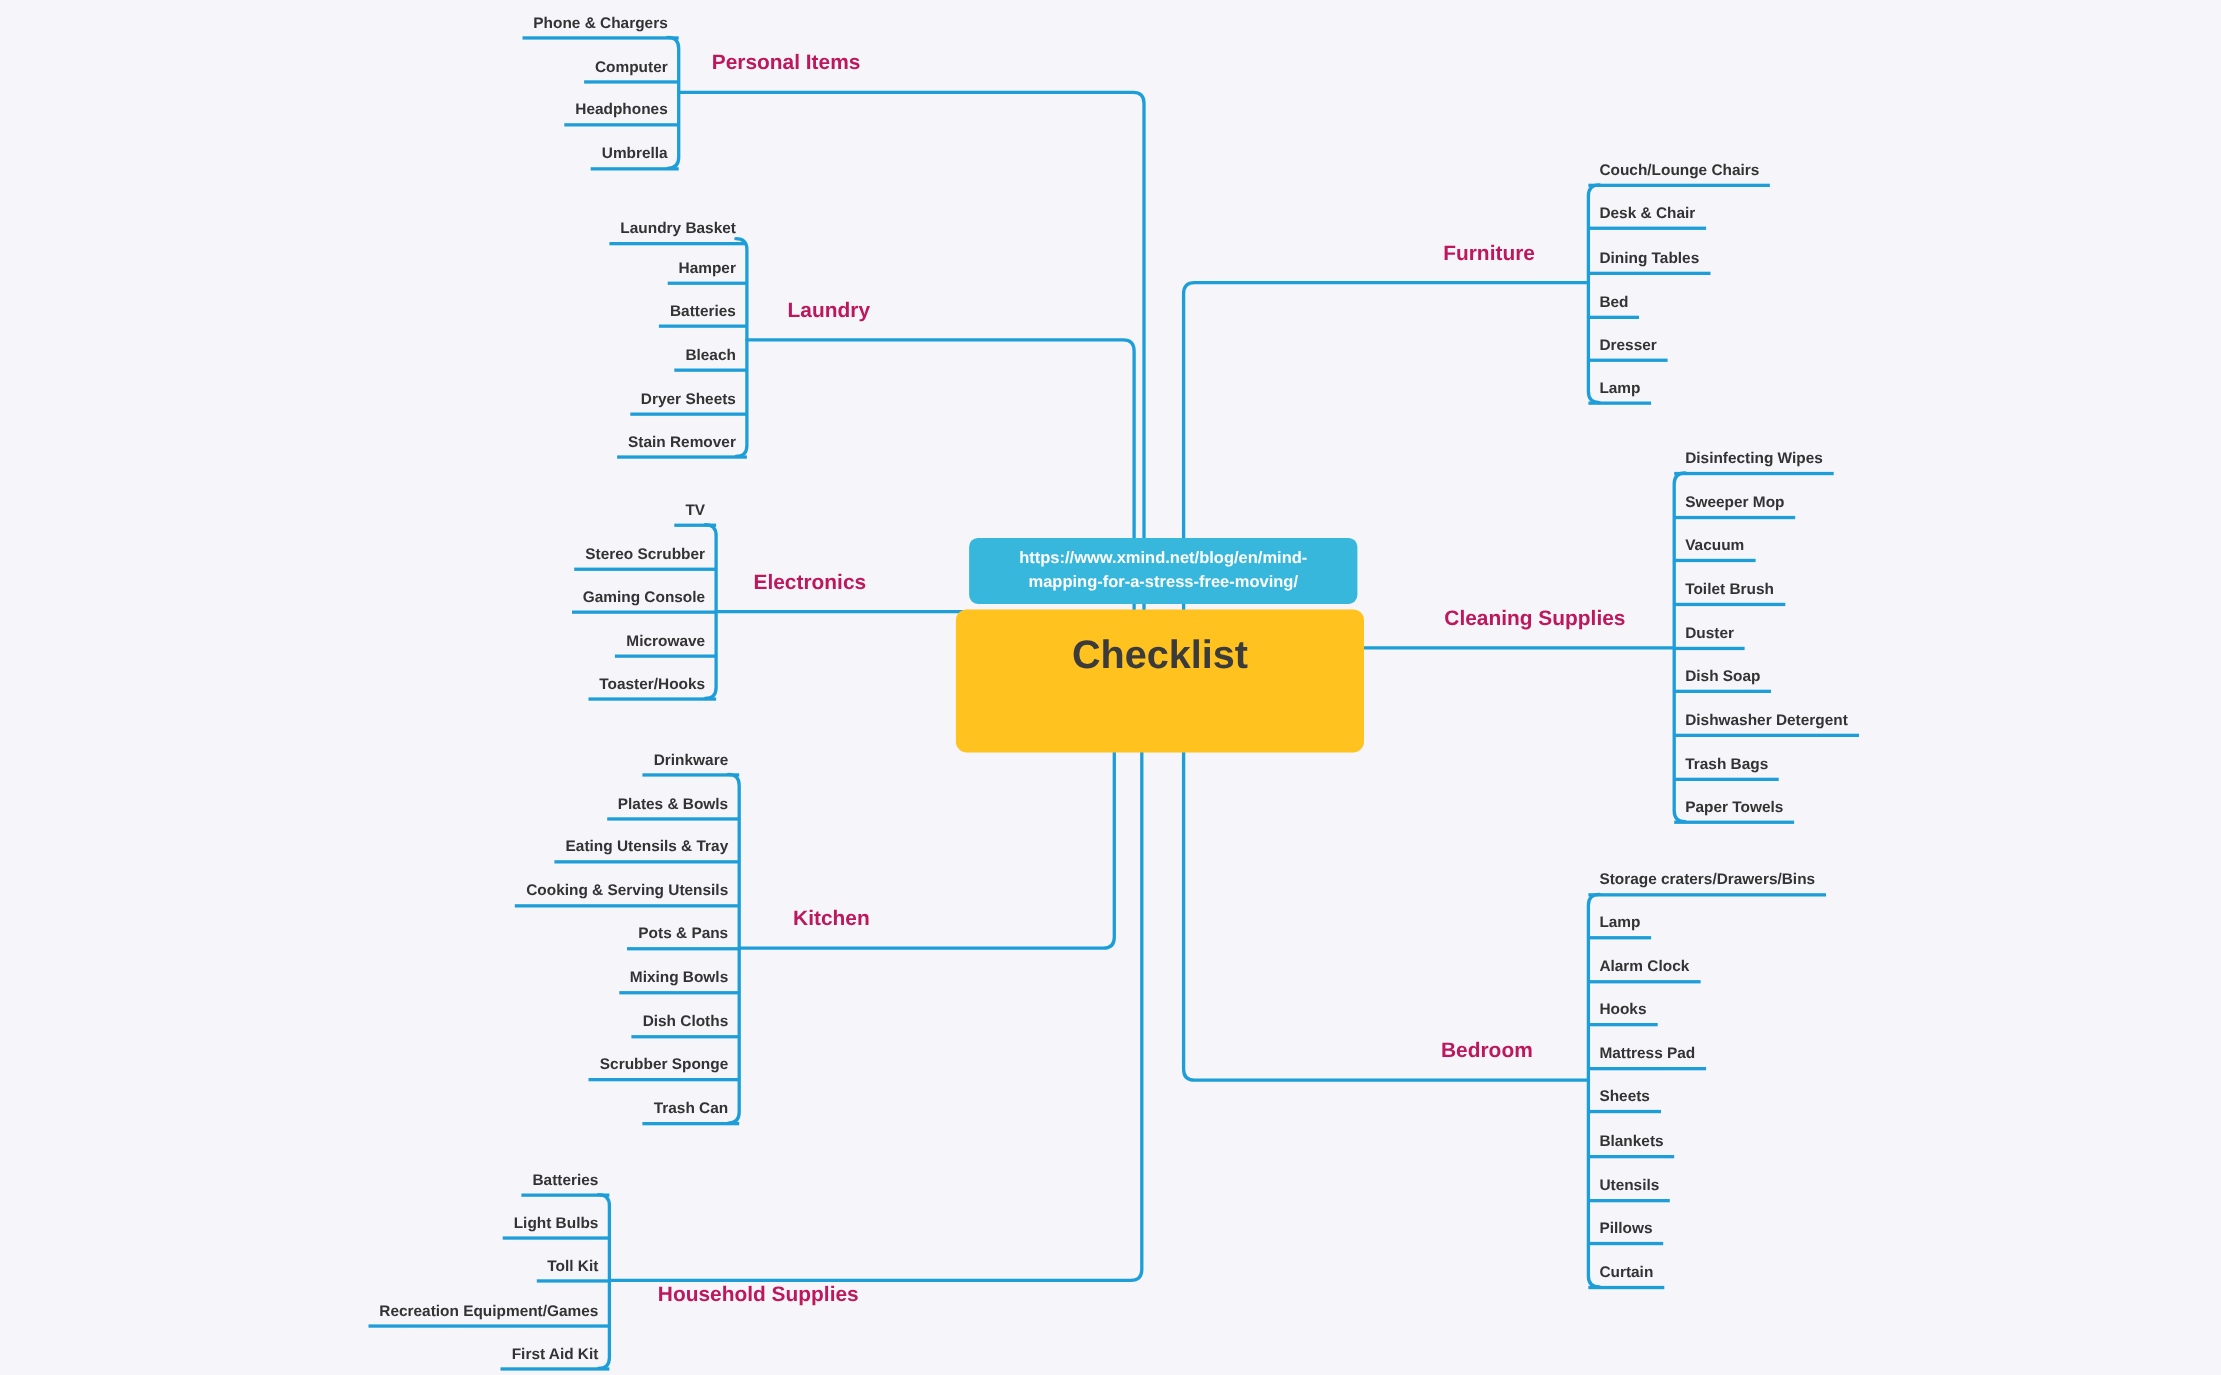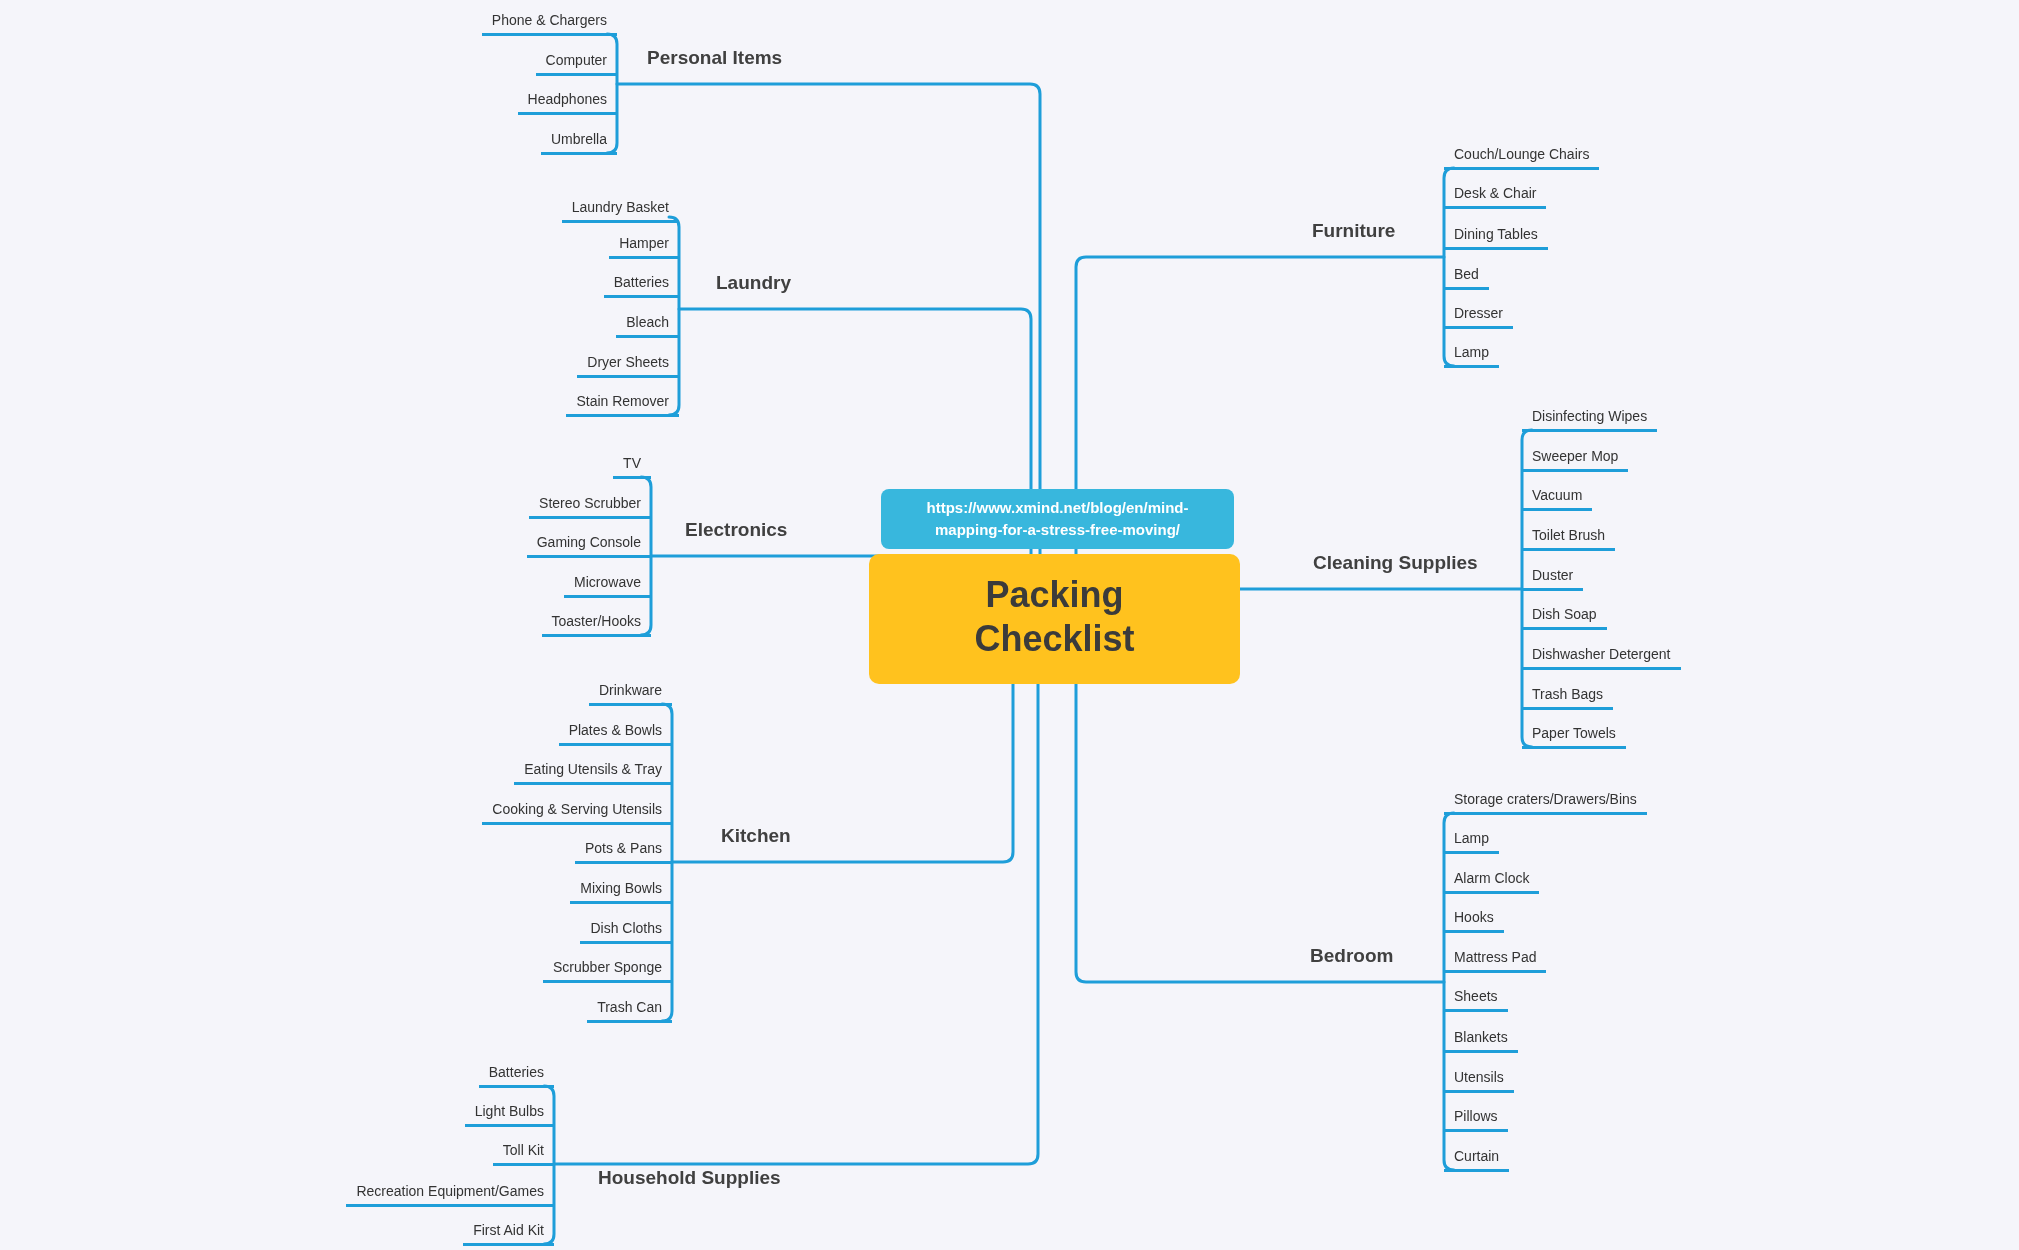--- a/index.html
+++ b/index.html
@@ -22,34 +22,34 @@
   }
   svg.edges path{
     fill:none;
     stroke:#1E9ED9;
     stroke-width:3;
     stroke-linecap:round;
   }
   .leaf{
     position:absolute;
     font-size:14px;
-    font-weight:400;
+    font-weight:700;
     color:#333333;
     line-height:17px;
     padding:0 10px 4px 10px;
     border-bottom:3px solid #1E9ED9;
     white-space:nowrap;
   }
   .leaf.left{ text-align:right; }
   .leaf.right{ text-align:left; }
   .branch-label{
     position:absolute;
     font-size:19px;
     font-weight:700;
-    color:#404040;
+    color:#be185d;
     line-height:24px;
     white-space:nowrap;
   }
   .url-box{
     position:absolute;
     left:881px; top:489px;
     width:353px; height:60px;
     background:#38B7DD;
     border-radius:8px;
     color:#FFFFFF;
@@ -171,17 +171,16 @@
   <div class="leaf right" style="left:1444px;top:949px">Mattress Pad</div>
   <div class="leaf right" style="left:1444px;top:988px">Sheets</div>
   <div class="leaf right" style="left:1444px;top:1029px">Blankets</div>
   <div class="leaf right" style="left:1444px;top:1069px">Utensils</div>
   <div class="leaf right" style="left:1444px;top:1108px">Pillows</div>
   <div class="leaf right" style="left:1444px;top:1148px">Curtain</div>
 
   <div class="url-box">https://www.xmind.net/blog/en/mind-mapping-for-a-stress-free-moving/</div>
 
   <div class="central">
-    <div>Packing</div>
     <div>Checklist</div>
   </div>
 
 </div>
 
 </body></html>

